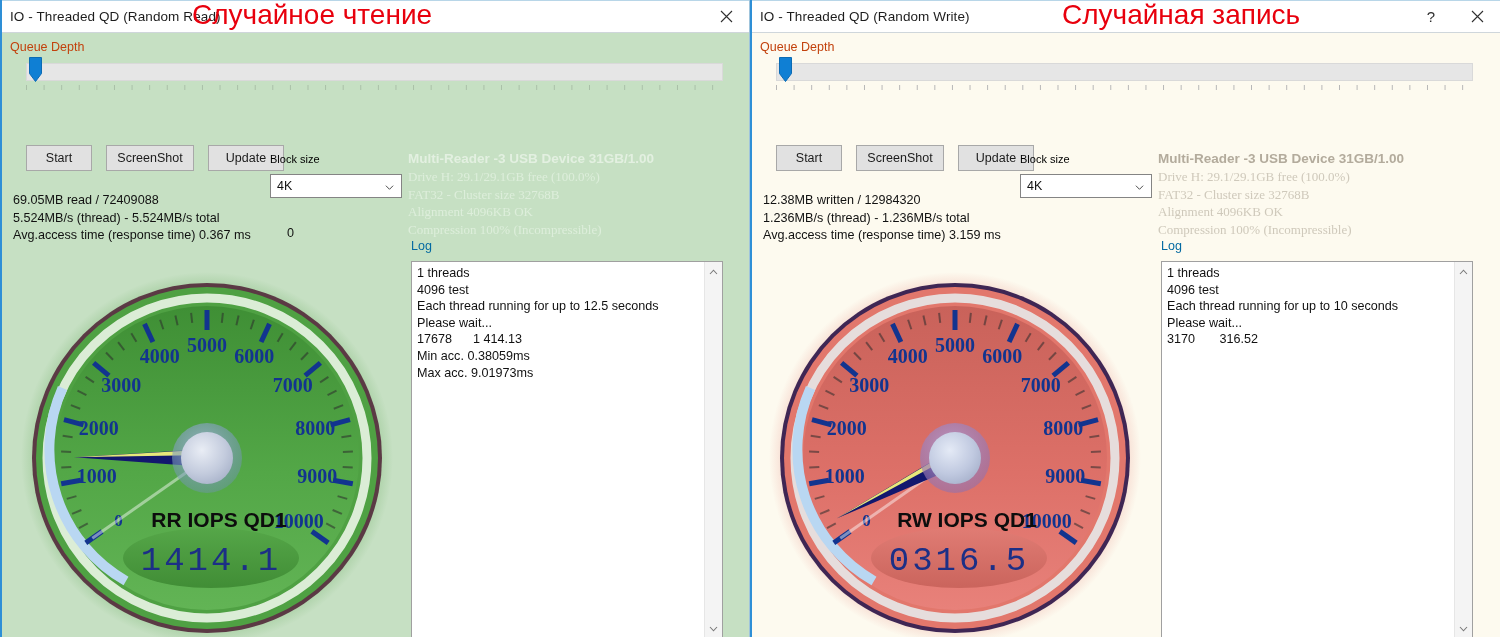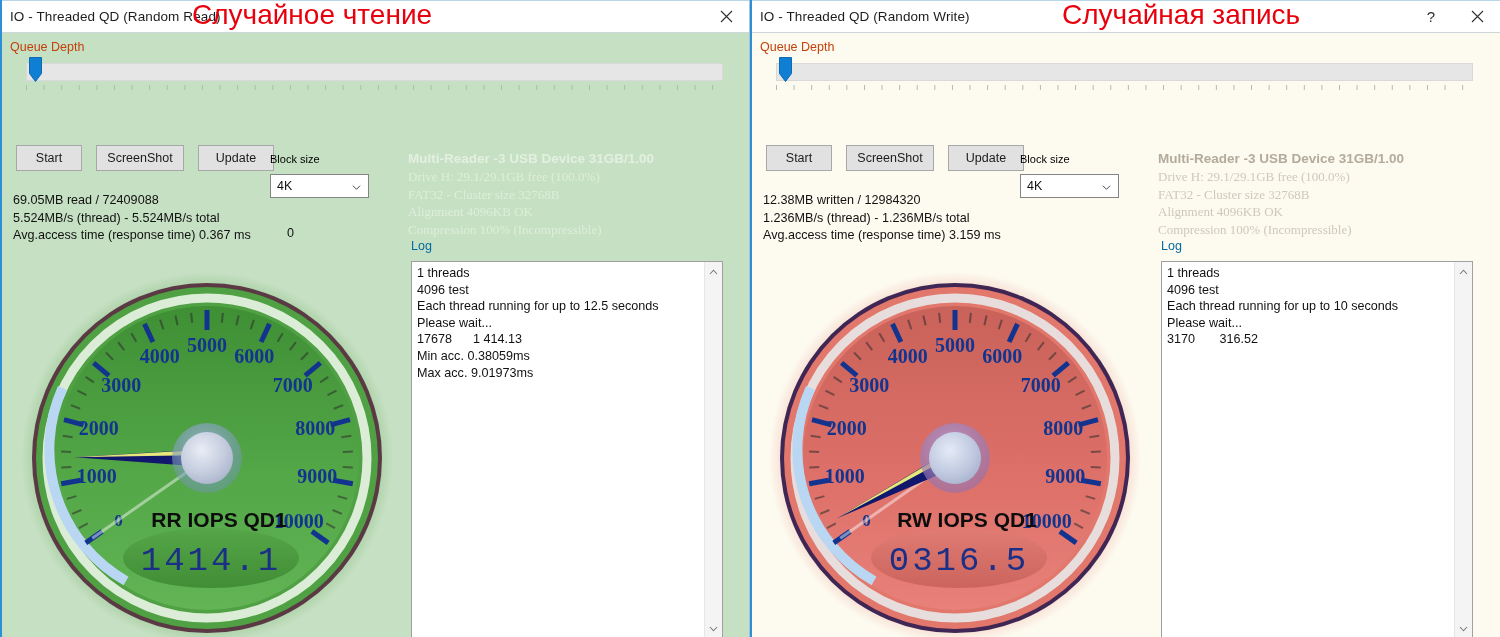--- a/index.html
+++ b/index.html
@@ -43,29 +43,29 @@
   .qd-label{position:absolute;left:8px;top:7px;font-size:12.5px;color:#c2410c;}
   .slider-wrap{position:absolute;left:15px;top:27px;width:706px;height:32px;}
   .win.right .slider-wrap{width:706px;}
   .slider-track{position:absolute;left:9px;top:3px;right:0;height:16px;background:#e6e6e6;border:1px solid #d9d9d9;}
   .slider-thumb{position:absolute;left:12px;top:-3px;width:13px;height:25px;}
   .slider-ticks{position:absolute;left:9px;top:23px;right:0;height:7px;
     background-image:repeating-linear-gradient(to right,#b6b6b6 0px,#b6b6b6 1px,transparent 1px,transparent 17.6px);
     background-size:17.6px 5px;background-repeat:repeat-x;background-position:left bottom;}
   .win.left .slider-ticks{background-image:repeating-linear-gradient(to right,#a9bfa7 0px,#a9bfa7 1px,transparent 1px,transparent 17.6px);}
 
-  .btnrow{position:absolute;left:14px;top:112px;display:flex;gap:14px;}
+  .btnrow{position:absolute;left:24px;top:112px;display:flex;gap:14px;}
   .btn{height:26px;min-width:66px;padding:0 10px;background:#e1e1e1;border:1px solid #a8a8a8;
        font-size:12.5px;color:#1b1b1b;display:flex;align-items:center;justify-content:center;
        font-family:"Liberation Sans", sans-serif;box-sizing:border-box;}
   .btn.screenshot{min-width:88px;}
   .btn.update{min-width:76px;}
 
   .blocksize-label{position:absolute;left:268px;top:120px;font-size:11px;color:#000000;}
-  .blocksize-sel{position:absolute;left:268px;top:141px;width:99px;height:24px;background:#ffffff;
+  .blocksize-sel{position:absolute;left:268px;top:141px;width:132px;height:24px;background:#ffffff;
     border:1px solid #848484;box-sizing:border-box;display:flex;align-items:center;}
   .blocksize-sel span{font-size:12.5px;color:#111;padding-left:6px;}
   .chev{position:absolute;right:7px;top:8px;width:9px;height:9px;}
 
   .stats{position:absolute;left:11px;top:159px;font-size:12.6px;color:#111;line-height:17.5px;}
   .stats div{white-space:nowrap;}
   .zero-val{position:absolute;left:285px;top:193px;font-size:12.6px;color:#111;}
 
   
   .devinfo{position:absolute;left:406px;top:117px;width:320px;}

